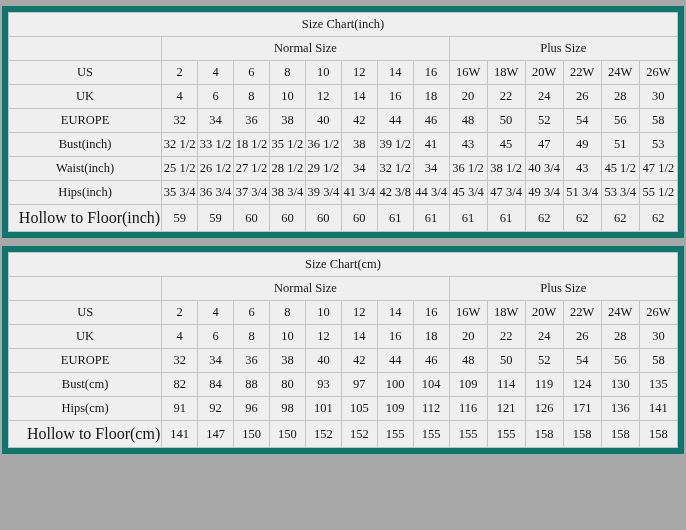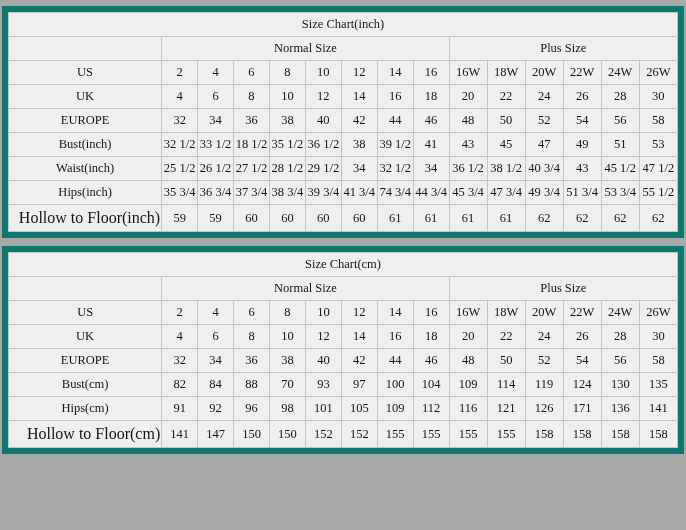--- a/index.html
+++ b/index.html
@@ -186,21 +186,21 @@
         </tr>
 
         <tr>
           <td class="row-label">Hips(inch)</td>
           <td class="value-cell">35 3/4</td>
           <td class="value-cell">36 3/4</td>
           <td class="value-cell">37 3/4</td>
           <td class="value-cell">38 3/4</td>
           <td class="value-cell">39 3/4</td>
           <td class="value-cell">41 3/4</td>
-          <td class="value-cell">74 3/4</td>
+          <td class="value-cell">42 3/8</td>
           <td class="value-cell">44 3/4</td>
           <td class="value-cell">45 3/4</td>
           <td class="value-cell">47 3/4</td>
           <td class="value-cell">49 3/4</td>
           <td class="value-cell">51 3/4</td>
           <td class="value-cell">53 3/4</td>
           <td class="value-cell">55 1/2</td>
         </tr>
 
         <tr>
@@ -293,21 +293,21 @@
           <td class="value-cell">54</td>
           <td class="value-cell">56</td>
           <td class="value-cell">58</td>
         </tr>
 
         <tr>
           <td class="row-label">Bust(cm)</td>
           <td class="value-cell">82</td>
           <td class="value-cell">84</td>
           <td class="value-cell">88</td>
-          <td class="value-cell">70</td>
+          <td class="value-cell">80</td>
           <td class="value-cell">93</td>
           <td class="value-cell">97</td>
           <td class="value-cell">100</td>
           <td class="value-cell">104</td>
           <td class="value-cell">109</td>
           <td class="value-cell">114</td>
           <td class="value-cell">119</td>
           <td class="value-cell">124</td>
           <td class="value-cell">130</td>
           <td class="value-cell">135</td>

